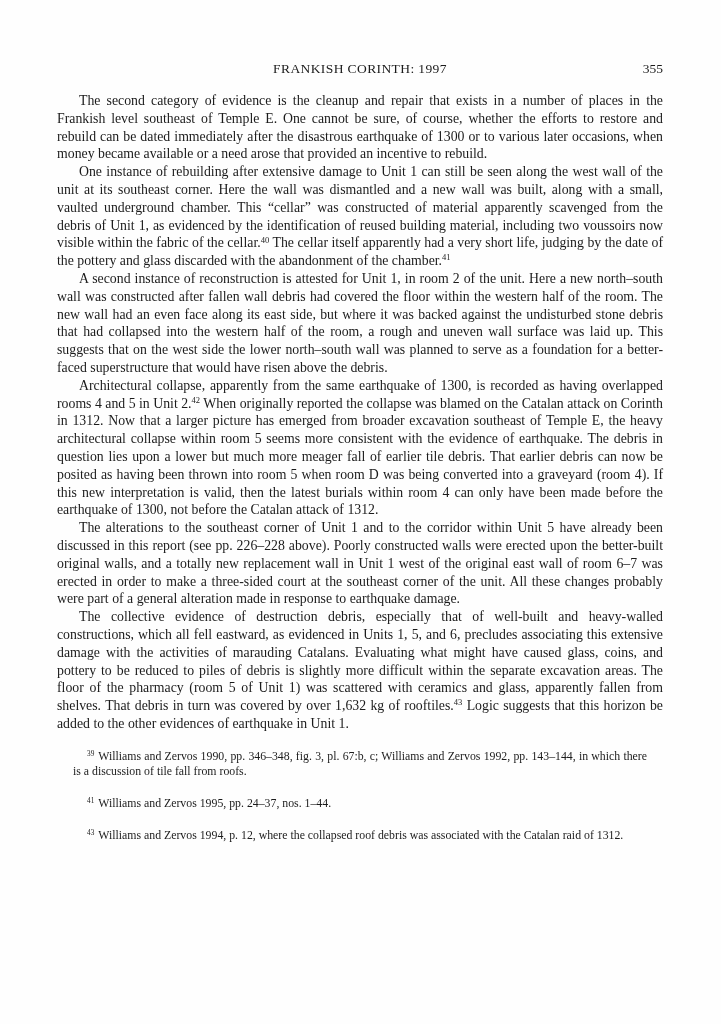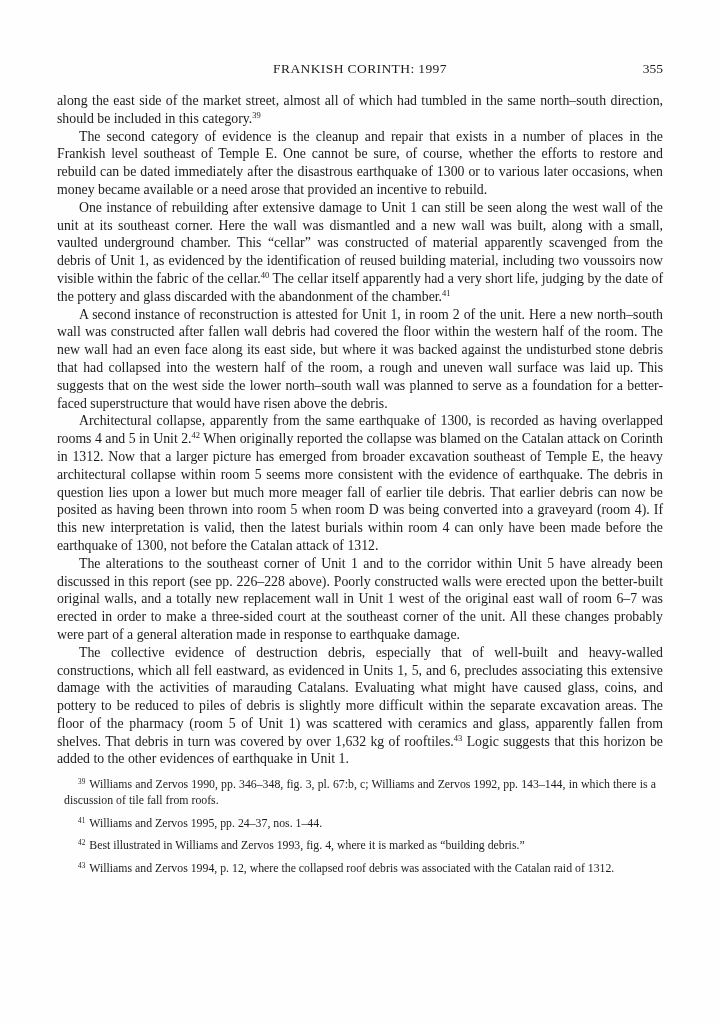--- a/index.html
+++ b/index.html
@@ -54,46 +54,44 @@
     position: relative;
     top: -0.55em;
   }
   .footnotes {
     margin-top: 9px;
     font-size: 11.8px;
     line-height: 15.7px;
     text-align: justify;
   }
   .footnotes p {
-    margin: 7px;
+    margin: 16px;
     text-indent: 14px;
   }
   .footnotes sup {
     margin-right: 4px;
   }
 </style>
 </head>
 <body>
 
 <div class="page" style="background: rgb(254, 254, 254); color: rgb(27, 27, 27);">
   <div class="running-head">
     <span class="spacer-left"></span>
     <span class="head-title">FRANKISH CORINTH: 1997</span>
     <span class="page-num">355</span>
   </div>
 
   <div class="body-text">
-      <p class="no-indent">along the east side of the market street, almost all of which had tumbled in the same north–south direction, should be included in this category.<sup>39</sup></p>
       <p>The second category of evidence is the cleanup and repair that exists in a number of places in the Frankish level southeast of Temple E. One cannot be sure, of course, whether the efforts to restore and rebuild can be dated immediately after the disastrous earthquake of 1300 or to various later occasions, when money became available or a need arose that provided an incentive to rebuild.</p>
       <p>One instance of rebuilding after extensive damage to Unit 1 can still be seen along the west wall of the unit at its southeast corner.  Here the wall was dismantled and a new wall was built, along with a small, vaulted underground chamber.  This “cellar” was constructed of material apparently scavenged from the debris of Unit 1, as evidenced by the identification of reused building material, including two voussoirs now visible within the fabric of the cellar.<sup>40</sup>  The cellar itself apparently had a very short life, judging by the date of the pottery and glass discarded with the abandonment of the chamber.<sup>41</sup></p>
       <p>A second instance of reconstruction is attested for Unit 1, in room 2 of the unit.  Here a new north–south wall was constructed after fallen wall debris had covered the floor within the western half of the room.  The new wall had an even face along its east side, but where it was backed against the undisturbed stone debris that had collapsed into the western half of the room, a rough and uneven wall surface was laid up.  This suggests that on the west side the lower north–south wall was planned to serve as a foundation for a better-faced superstructure that would have risen above the debris.</p>
       <p>Architectural collapse, apparently from the same earthquake of 1300, is recorded as having overlapped rooms 4 and 5 in Unit 2.<sup>42</sup>  When originally reported the collapse was blamed on the Catalan attack on Corinth in 1312.  Now that a larger picture has emerged from broader excavation southeast of Temple E, the heavy architectural collapse within room 5 seems more consistent with the evidence of earthquake.  The debris in question lies upon a lower but much more meager fall of earlier tile debris.  That earlier debris can now be posited as having been thrown into room 5 when room D was being converted into a graveyard (room 4).  If this new interpretation is valid, then the latest burials within room 4 can only have been made before the earthquake of 1300, not before the Catalan attack of 1312.</p>
       <p>The alterations to the southeast corner of Unit 1 and to the corridor within Unit 5 have already been discussed in this report (see pp. 226–228 above).  Poorly constructed walls were erected upon the better-built original walls, and a totally new replacement wall in Unit 1 west of the original east wall of room 6–7 was erected in order to make a three-sided court at the southeast corner of the unit.  All these changes probably were part of a general alteration made in response to earthquake damage.</p>
       <p>The collective evidence of destruction debris, especially that of well-built and heavy-walled constructions, which all fell eastward, as evidenced in Units 1, 5, and 6, precludes associating this extensive damage with the activities of marauding Catalans.  Evaluating what might have caused glass, coins, and pottery to be reduced to piles of debris is slightly more difficult within the separate excavation areas.  The floor of the pharmacy (room 5 of Unit 1) was scattered with ceramics and glass, apparently fallen from shelves.  That debris in turn was covered by over 1,632 kg of rooftiles.<sup>43</sup> Logic suggests that this horizon be added to the other evidences of earthquake in Unit 1.</p>
     </div>
 
   <div class="footnotes">
       <p><sup>39</sup>Williams and Zervos 1990, pp. 346–348, fig. 3, pl. 67:b, c; Williams and Zervos 1992, pp. 143–144, in which there is a discussion of tile fall from roofs.</p>
       <p><sup>41</sup>Williams and Zervos 1995, pp. 24–37, nos. 1–44.</p>
-      <p><sup>42</sup>Best illustrated in Williams and Zervos 1993, fig. 4, where it is marked as “building debris.”</p>
       <p><sup>43</sup>Williams and Zervos 1994, p. 12, where the collapsed roof debris was associated with the Catalan raid of 1312.</p>
     </div>
 </div>
 
 </body></html>

